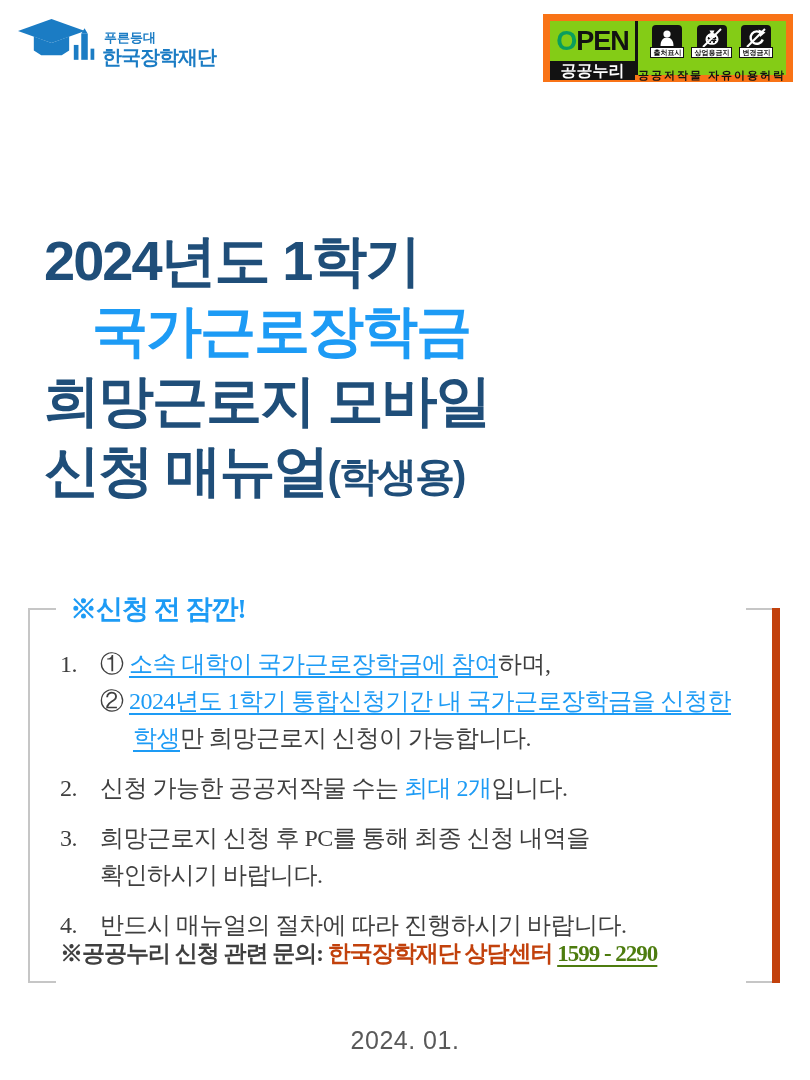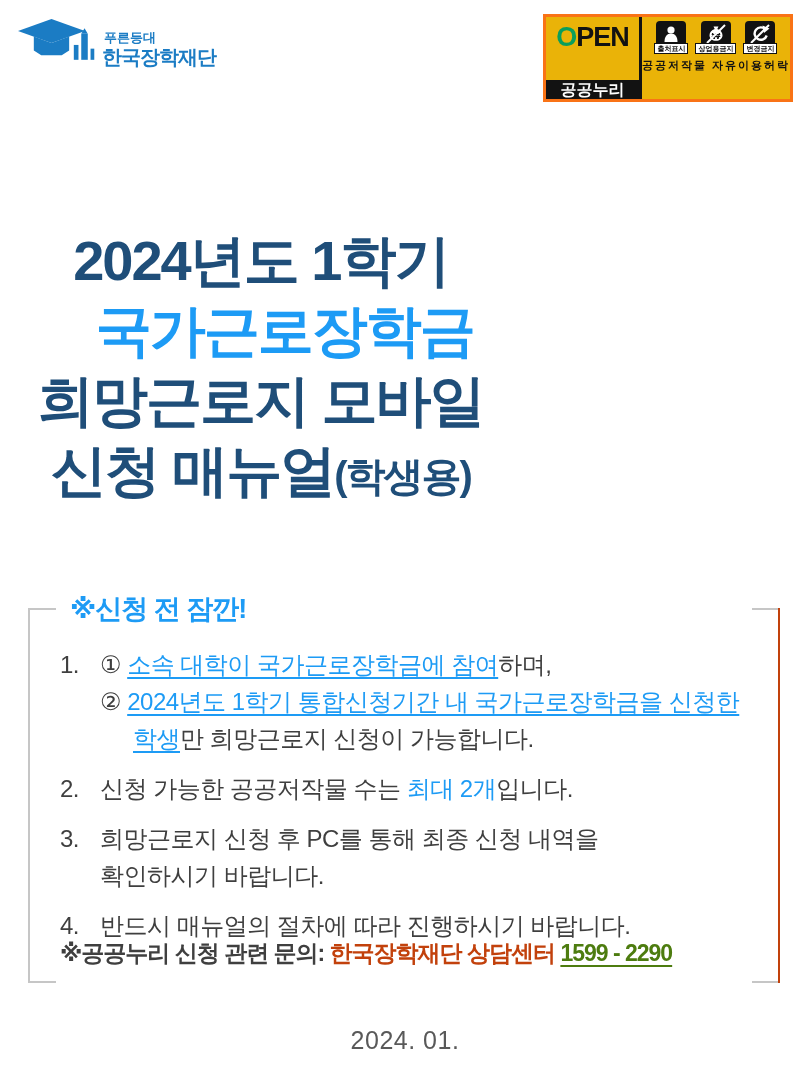--- a/index.html
+++ b/index.html
@@ -35,25 +35,25 @@
     color: #1b7cc4;
     letter-spacing: -1px;
     line-height: 1.05;
   }
 
   .open-badge {
     position: absolute;
     top: 14px;
     left: 543px;
     width: 250px;
-    height: 88px;
+    height: 68px;
     box-sizing: border-box;
-    border: 3px solid #f97316;
+    border: 7px solid #f97316;
     display: flex;
-    background: #eab308;
+    background: #84cc16;
   }
   .badge-left {
     width: 94px;
     display: flex;
     flex-direction: column;
     border-right: 3px solid #121212;
   }
   .open-wordmark {
     flex: 1;
     display: block;
@@ -94,54 +94,54 @@
     background: #ffffff;
     border: 1px solid #121212;
     font-size: 7px;
     font-weight: 700;
     color: #121212;
     padding: 0 2px;
     line-height: 9px;
     white-space: nowrap;
   }
   .badge-caption {
-    margin-top: 4px;
+    margin-top: 10px;
     font-size: 11px;
     font-weight: 700;
     color: #121212;
     letter-spacing: 2px;
     white-space: nowrap;
   }
 
   
   .title-block {
     position: absolute;
     top: 226px;
-    left: 38px;
+    left: 44px;
     font-weight: 800;
     font-size: 56px;
     line-height: 70px;
     letter-spacing: -2px;
     color: #1f4e79;
-    text-align: center;
   }
   .title-line { white-space: nowrap; }
   .title-accent { color: #1d9bf5; margin-left: 48px; }
   .title-sub { font-size: 40px; font-weight: 800; }
 
   
   .notice-box {
     position: absolute;
     left: 28px;
     top: 608px;
     width: 752px;
     height: 375px;
     box-sizing: border-box;
     border-left: 2px solid #c6c6c6;
-    border-right: 2px solid #c2410c;
+    border-right: 8px solid #c2410c;
+    font-family: Liberation Serif, serif;
   }
   .corner { position: absolute; width: 26px; height: 2px; background: #c6c6c6; }
   .corner.tl { top: 0; left: 0; }
   .corner.tr { top: 0; right: 0; }
   .corner.bl { bottom: 0; left: 0; }
   .corner.br { bottom: 0; right: 0; }
   .notice-heading {
     position: absolute;
     top: -17px;
     left: 34px;

